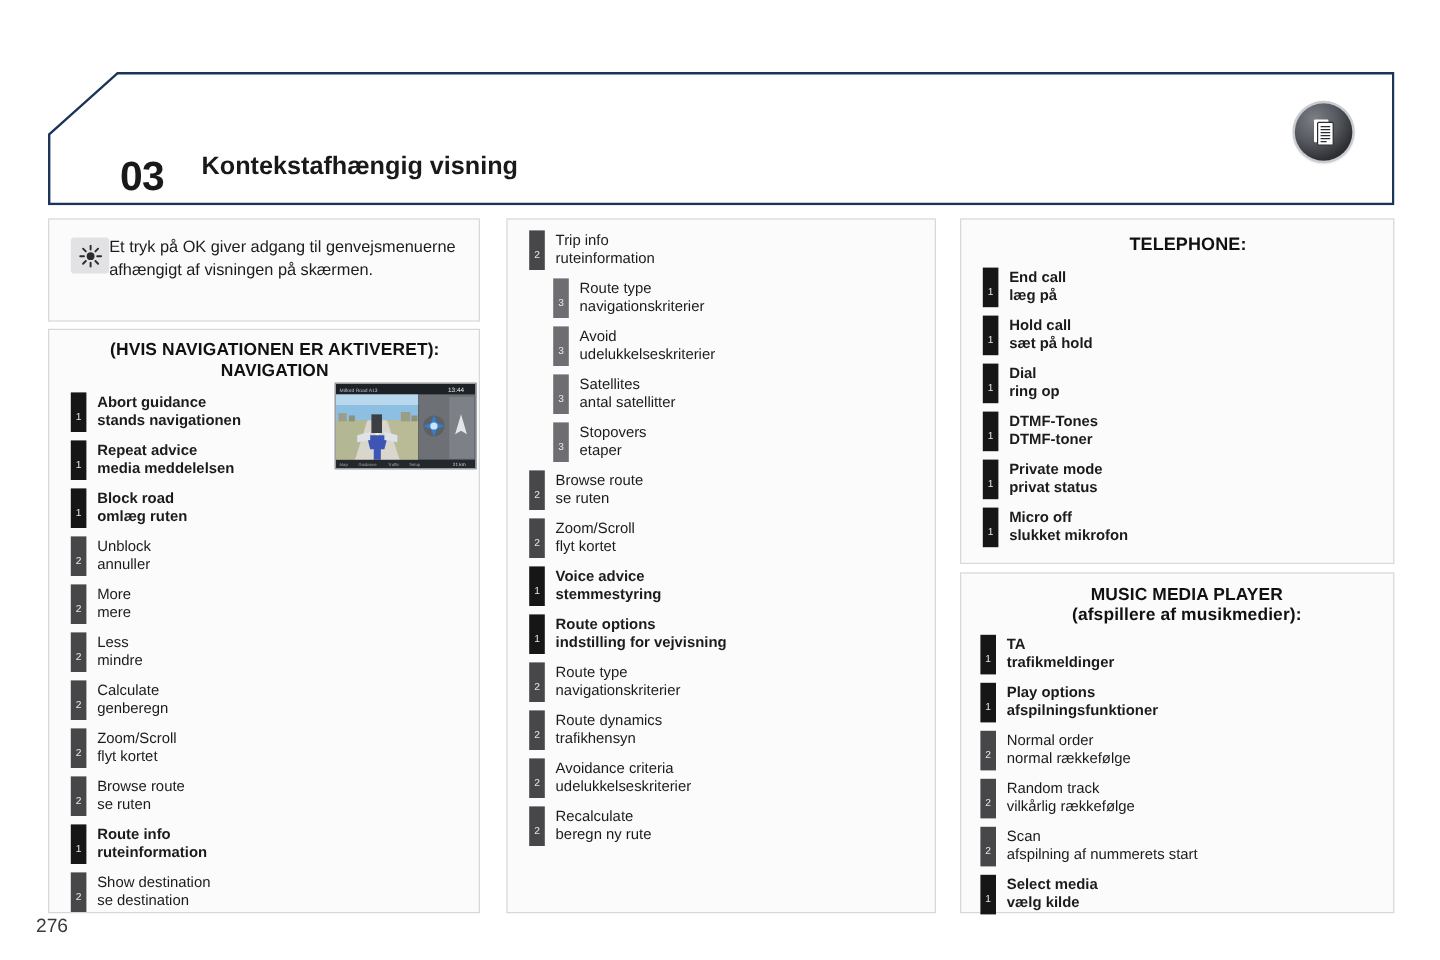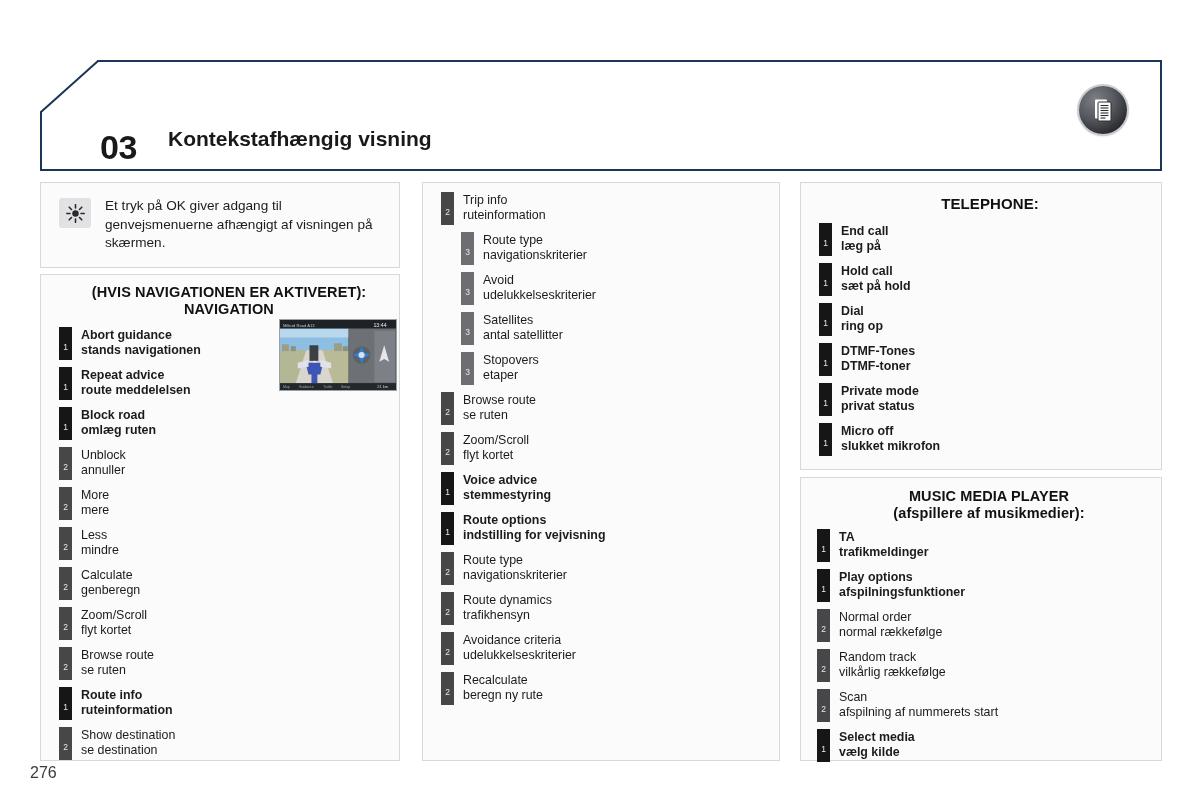--- a/index.html
+++ b/index.html
@@ -98,21 +98,20 @@
   #info-card   { left: 40px;  top: 182px; width: 360px;  height: 86px; }
   #nav-card    { left: 40px;  top: 274px; width: 360px;  height: 487px; }
   #mid-card    { left: 422px; top: 182px; width: 358px;  height: 579px; }
   #phone-card  { left: 800px; top: 182px; width: 362px;  height: 288px; }
   #music-card  { left: 800px; top: 477px; width: 362px;  height: 284px; }
 
   
   #info-inner {
     display: flex;
     align-items: flex-start;
-    gap: 14px;
     padding: 14px 16px 0 18px;
   }
   #sun-icon-wrap {
     flex: 0 0 auto;
     width: 32px;
     height: 30px;
     background: #e2e2e4;
     border-radius: 3px;
     display: flex;
     align-items: center;
@@ -267,21 +266,21 @@
           <span class="badge lvl1">1</span>
           <span class="entry-labels">
             <div class="entry-en">Abort guidance</div>
             <div class="entry-da">stands navigationen</div>
           </span>
         </div>
         <div class="entry lvl1">
           <span class="badge lvl1">1</span>
           <span class="entry-labels">
             <div class="entry-en">Repeat advice</div>
-            <div class="entry-da">route meddelelsen</div>
+            <div class="entry-da">media meddelelsen</div>
           </span>
         </div>
         <div class="entry lvl1">
           <span class="badge lvl1">1</span>
           <span class="entry-labels">
             <div class="entry-en">Block road</div>
             <div class="entry-da">omlæg ruten</div>
           </span>
         </div>
         <div class="entry lvl2">

